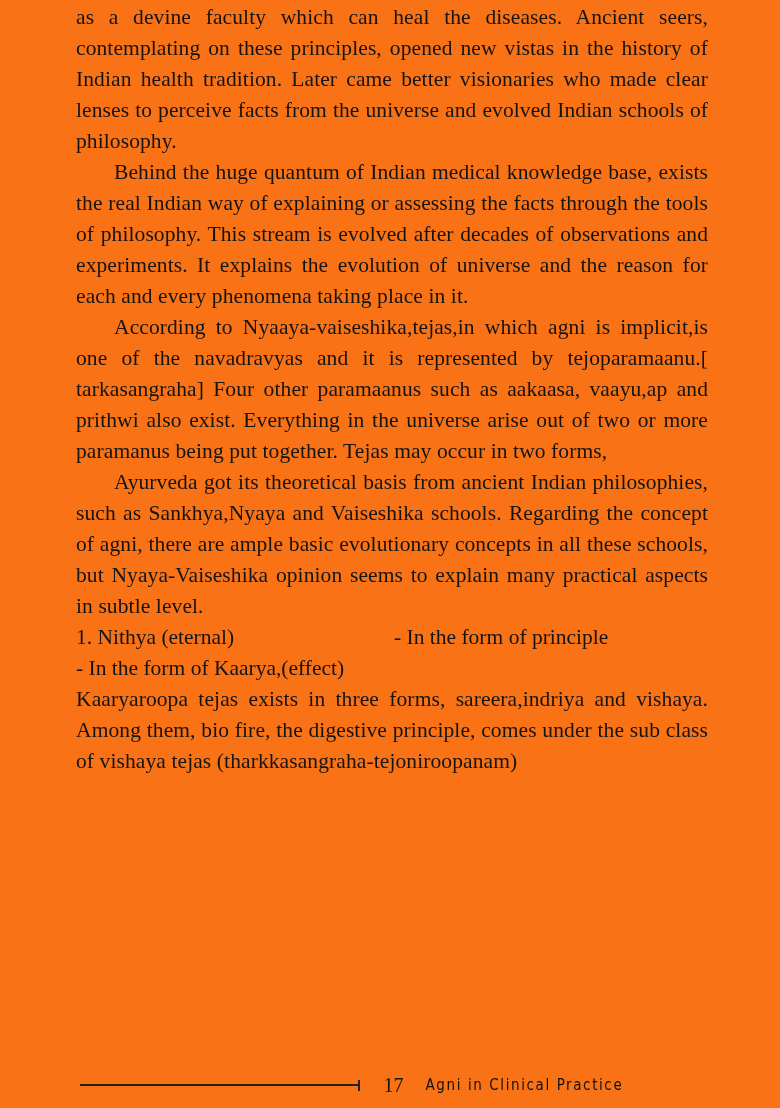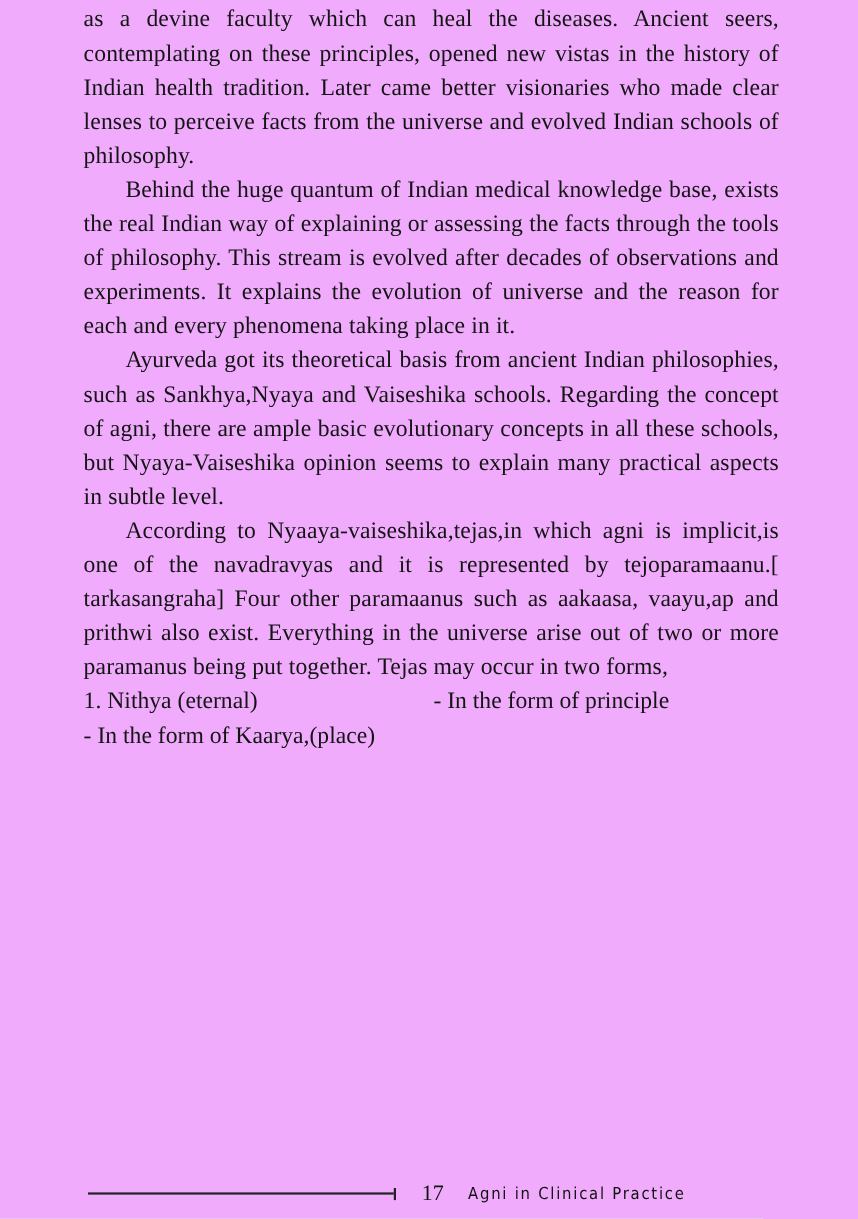--- a/index.html
+++ b/index.html
@@ -5,21 +5,21 @@
   html, body {
     margin: 0;
     padding: 0;
     background: #e8e8e8;
   }
   .page {
     position: relative;
     width: 780px;
     height: 1108px;
     margin: 0 auto;
-    background: #f0abfc;
+    background: #f97316;
     color: #141414;
     font-family: "Liberation Serif", "DejaVu Serif", serif;
     overflow: hidden;
     box-sizing: border-box;
   }
   .text-block {
     position: absolute;
     top: 2px;
     left: 76px;
     width: 632px;
@@ -89,33 +89,34 @@
 <body>
 
 <div class="page">
 
   <div class="text-block">
 
     <p class="para no-indent">as a devine faculty which can heal the diseases. Ancient seers, contemplating on these principles, opened new vistas in the history of Indian health tradition. Later came better visionaries who made clear lenses to perceive facts from the universe and evolved Indian schools of philosophy.</p>
 
     <p class="para">Behind the huge quantum of Indian medical knowledge base, exists the real Indian way of explaining or assessing the facts through the tools of philosophy. This stream is evolved after decades of observations and experiments. It explains the evolution of universe and the reason for each and every phenomena taking place in it.</p>
 
+    <p class="para">According to Nyaaya-vaiseshika,tejas,in which agni is implicit,is one of the navadravyas and it is represented by tejoparamaanu.[ tarkasangraha] Four other paramaanus such as aakaasa, vaayu,ap and  prithwi also exist. Everything in the universe arise out of two or more paramanus being put together. Tejas may occur in two forms,</p>
+
     <p class="para">Ayurveda got its theoretical basis from ancient Indian philosophies, such as Sankhya,Nyaya and Vaiseshika schools. Regarding the concept of agni, there are ample basic evolutionary concepts in all these schools, but Nyaya-Vaiseshika opinion seems to explain many practical aspects in subtle level.</p>
-
-    <p class="para">According to Nyaaya-vaiseshika,tejas,in which agni is implicit,is one of the navadravyas and it is represented by tejoparamaanu.[ tarkasangraha] Four other paramaanus such as aakaasa, vaayu,ap and  prithwi also exist. Everything in the universe arise out of two or more paramanus being put together. Tejas may occur in two forms,</p>
 
     <div class="list-row">
       <span class="list-label">1. Nithya (eternal)</span>
       <span class="list-desc">- In the form of principle</span>
     </div>
 
     <div class="list-row">
-      <span class="list-desc">- In the form of Kaarya,(place)</span>
+      <span class="list-desc">- In the form of Kaarya,(effect)</span>
     </div>
 
+    <p class="para no-indent">Kaaryaroopa tejas exists in three forms, sareera,indriya and vishaya. Among them, bio fire, the digestive principle, comes under the sub class of vishaya tejas (tharkkasangraha-tejoniroopanam)</p>
 
 
   </div>
 
   <div class="footer">
     <span class="footer-rule"></span>
     <span class="footer-tick"></span>
     <span class="footer-pagenum">17</span>
     <span class="footer-title">Agni in Clinical Practice</span>
   </div>

